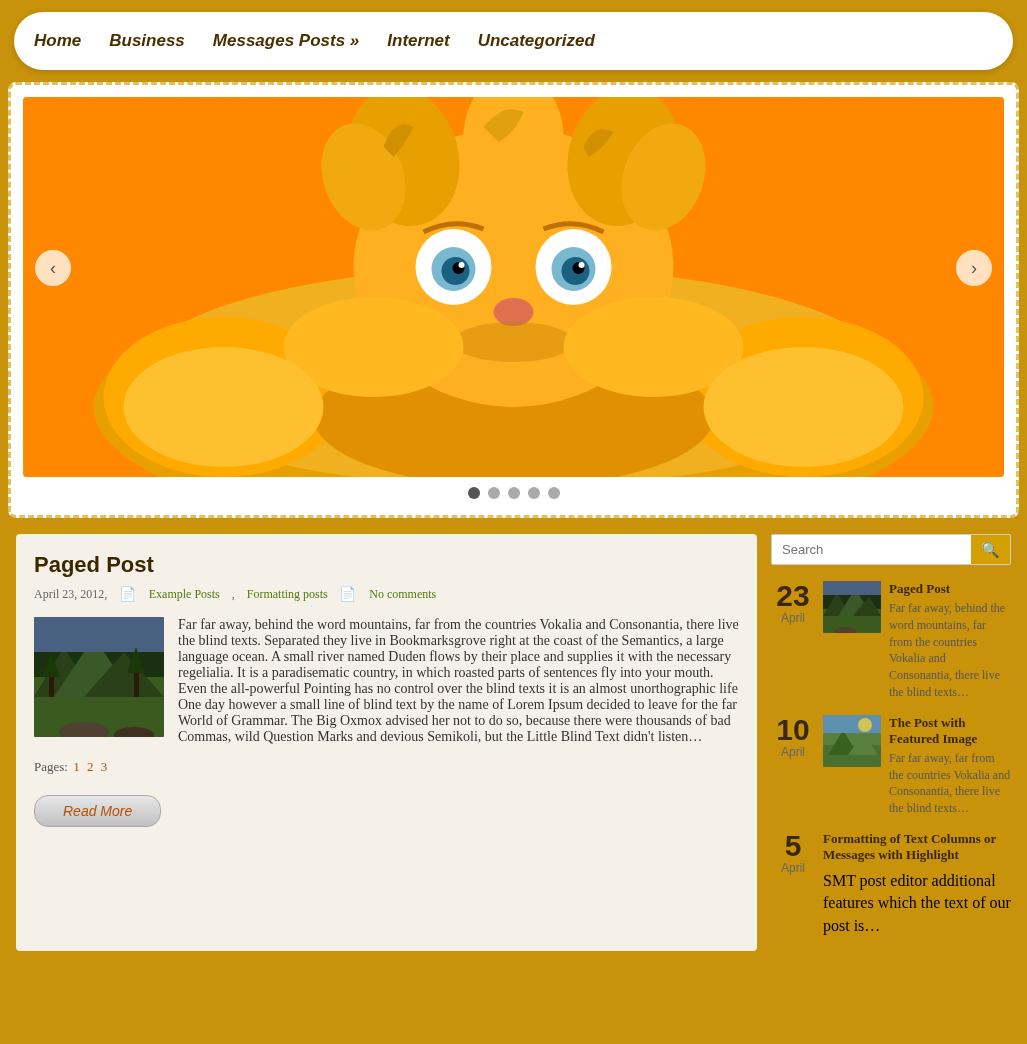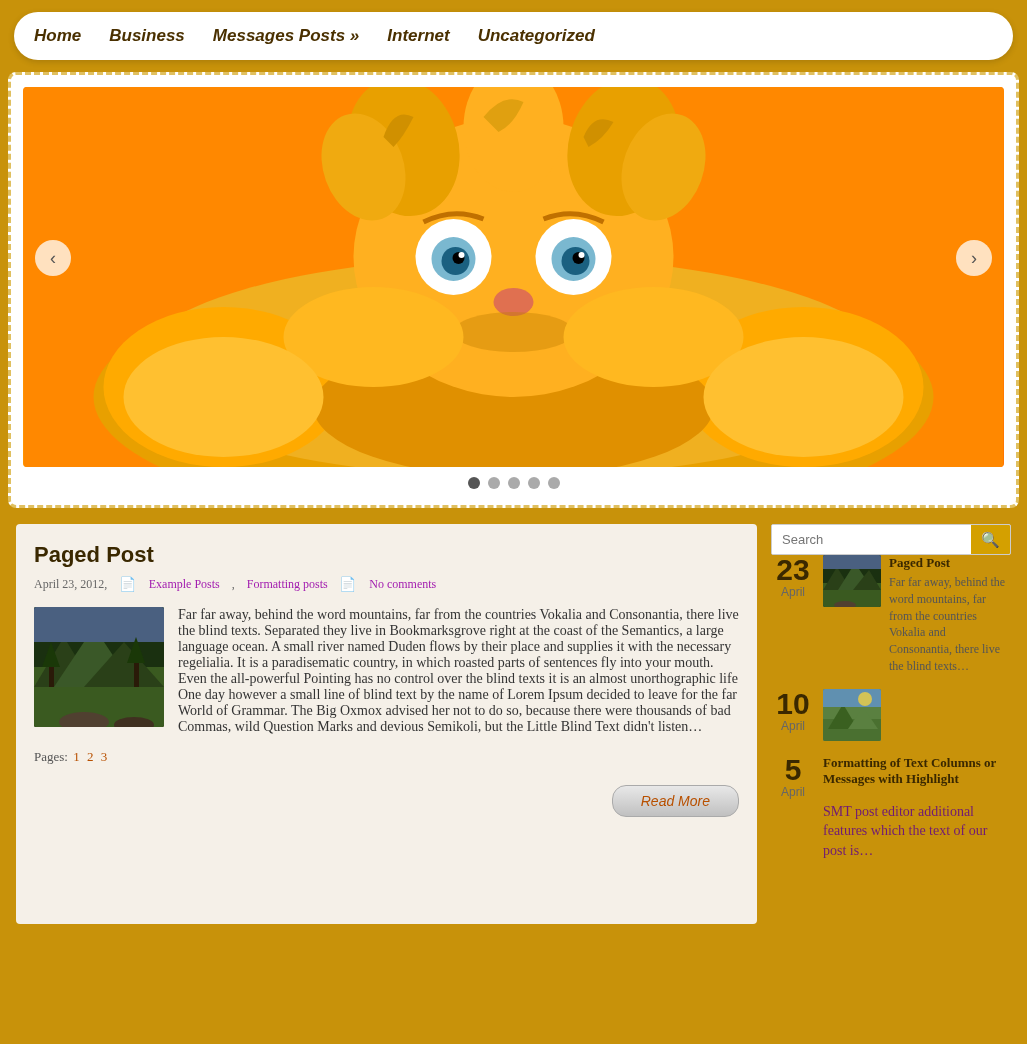--- a/index.html
+++ b/index.html
@@ -11,21 +11,21 @@
     }
 
     
     .nav-bar {
       background: white;
       margin: 12px 14px;
       border-radius: 30px;
       padding: 0 20px;
       display: flex;
       align-items: center;
-      height: 48px;
+      height: 58px;
       box-shadow: 0 2px 6px rgba(0,0,0,0.15);
     }
     .nav-bar a {
       color: #4a3000;
       text-decoration: none;
       font-family: 'Trebuchet MS', sans-serif;
       font-size: 17px;
       font-weight: bold;
       margin-right: 28px;
       font-style: italic;
@@ -127,21 +127,21 @@
     }
     .post-meta {
       font-size: 12px;
       color: #666;
       margin-bottom: 14px;
       display: flex;
       align-items: center;
       gap: 12px;
       flex-wrap: wrap;
     }
-    .post-meta a { color: #a21caf; text-decoration: none; }
+    .post-meta a { color: #4d7c0f; text-decoration: none; }
     .post-meta .icon { font-size: 14px; color: #999; }
     .post-content-area {
       display: flex;
       gap: 14px;
       margin-bottom: 14px;
     }
     .post-thumb {
       width: 130px;
       height: 120px;
       flex-shrink: 0;
@@ -152,41 +152,42 @@
     
     .post-thumb svg { width: 130px; height: 120px; }
     .post-pages {
       font-size: 13px;
       color: #555;
       margin-bottom: 10px;
     }
     .post-pages a { color: #b85000; text-decoration: none; margin: 0 2px; }
     .read-more-wrap {
       display: flex;
-      justify-content: flex-end;
+      justify-content: flex-start;
       padding: 10px 0 4px 0;
     }
     .read-more-btn {
       background: linear-gradient(to bottom, #e8e8e8, #c0c0c0);
       border: 1px solid #aaa;
       border-radius: 14px;
       padding: 7px 28px;
       color: #b85000;
       font-size: 14px;
       cursor: pointer;
       font-style: italic;
     }
 
     
     .sidebar-col {
       width: 240px;
       flex-shrink: 0;
     }
     .search-box {
       display: flex;
+      margin-bottom: 16px;
       border: 1px solid #ccc;
       border-radius: 2px;
       background: white;
       overflow: hidden;
       justify-content: center;
     }
     .search-input {
       flex: 1;
       border: none;
       outline: none;
@@ -257,25 +258,25 @@
       display: flex;
       gap: 0;
       margin-bottom: 14px;
       align-items: flex-start;
     }
     .rp-info-plain { flex: 1; }
     .rp-title-plain {
       font-size: 13px;
       font-weight: bold;
       color: #3a2800;
-      margin-bottom: 15px;
+      margin-bottom: 7px;
     }
     .rp-excerpt-plain {
-      font-size: 14px;
-      color: #701a75;
+      font-size: 16px;
+      color: #000000;
       line-height: 1.4;
     }
   </style>
 </head>
 <body>
 
 <nav class="nav-bar">
   <a>Home</a>
   <a>Business</a>
   <a>Messages Posts »</a>
@@ -435,20 +436,24 @@
         <div class="rp-thumb">
           <svg viewBox="0 0 58 52" xmlns="http://www.w3.org/2000/svg">
             <rect width="58" height="52" fill="#5a8040"></rect>
             <rect x="0" y="30" width="58" height="22" fill="#4a7030"></rect>
             <polygon points="5,40 20,15 35,40" fill="#3a6020"></polygon>
             <polygon points="25,40 40,18 55,40" fill="#5a8040"></polygon>
             <rect x="0" y="0" width="58" height="18" fill="#6090b0"></rect>
             <circle cx="42" cy="10" r="7" fill="#f0d040" opacity="0.8"></circle>
           </svg>
         </div>
+        <div class="rp-info">
+          <div class="rp-title">The Post with Featured Image</div>
+          <div class="rp-excerpt">Far far away, far from the countries Vokalia and Consonantia, there live the blind texts…</div>
+        </div>
       </div>
 
       <div class="rp-item-plain">
         <div class="rp-date">
           <div class="rp-date-num">5</div>
           <div class="rp-date-month">April</div>
         </div>
         <div class="rp-info-plain" style="margin-left:8px;">
           <div class="rp-title-plain">Formatting of Text Columns or Messages with Highlight</div>
           <div class="rp-excerpt-plain">SMT post editor additional features which the text of our post is…</div>

